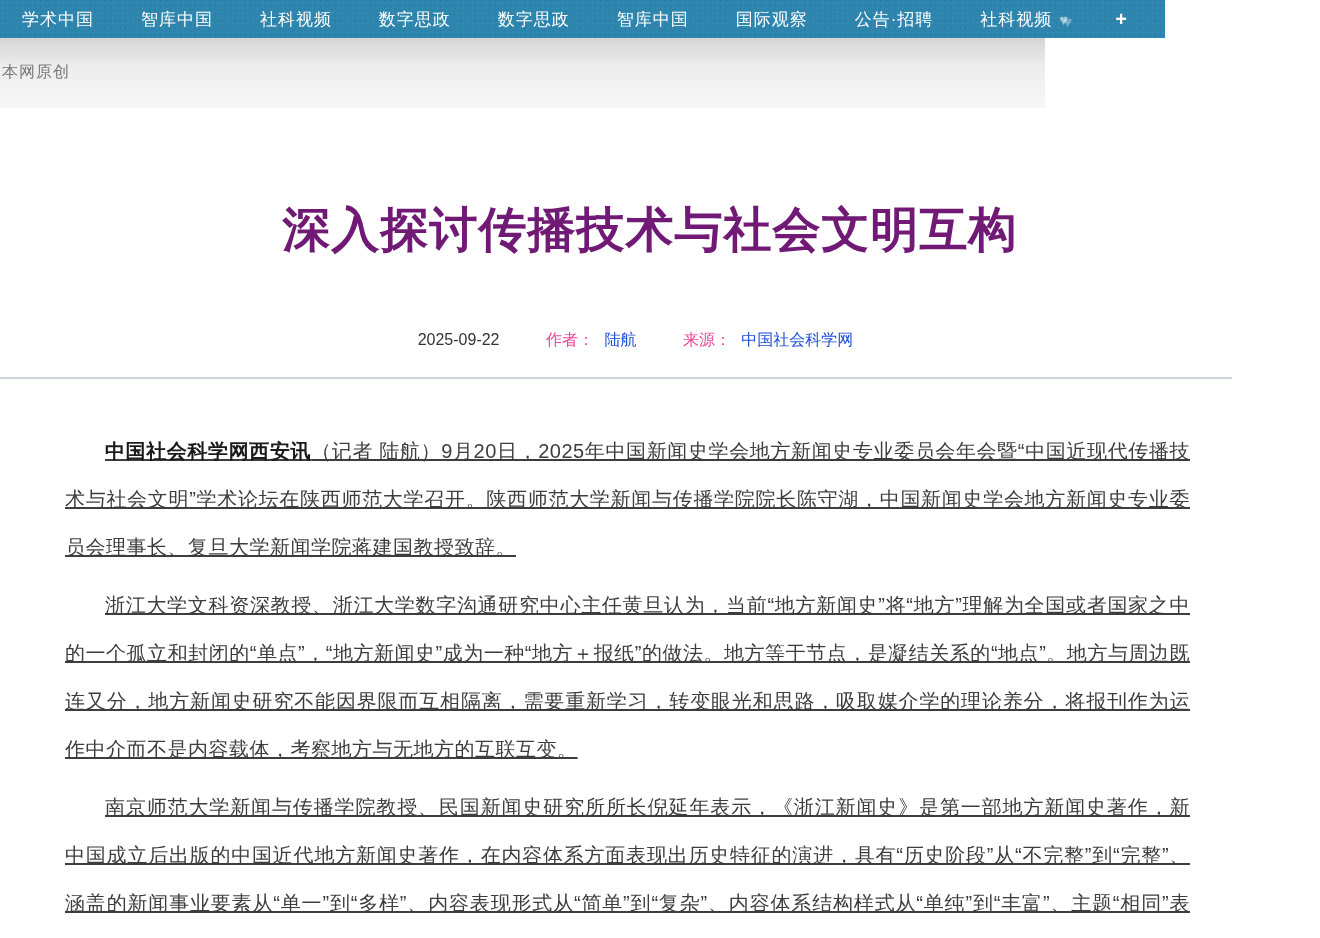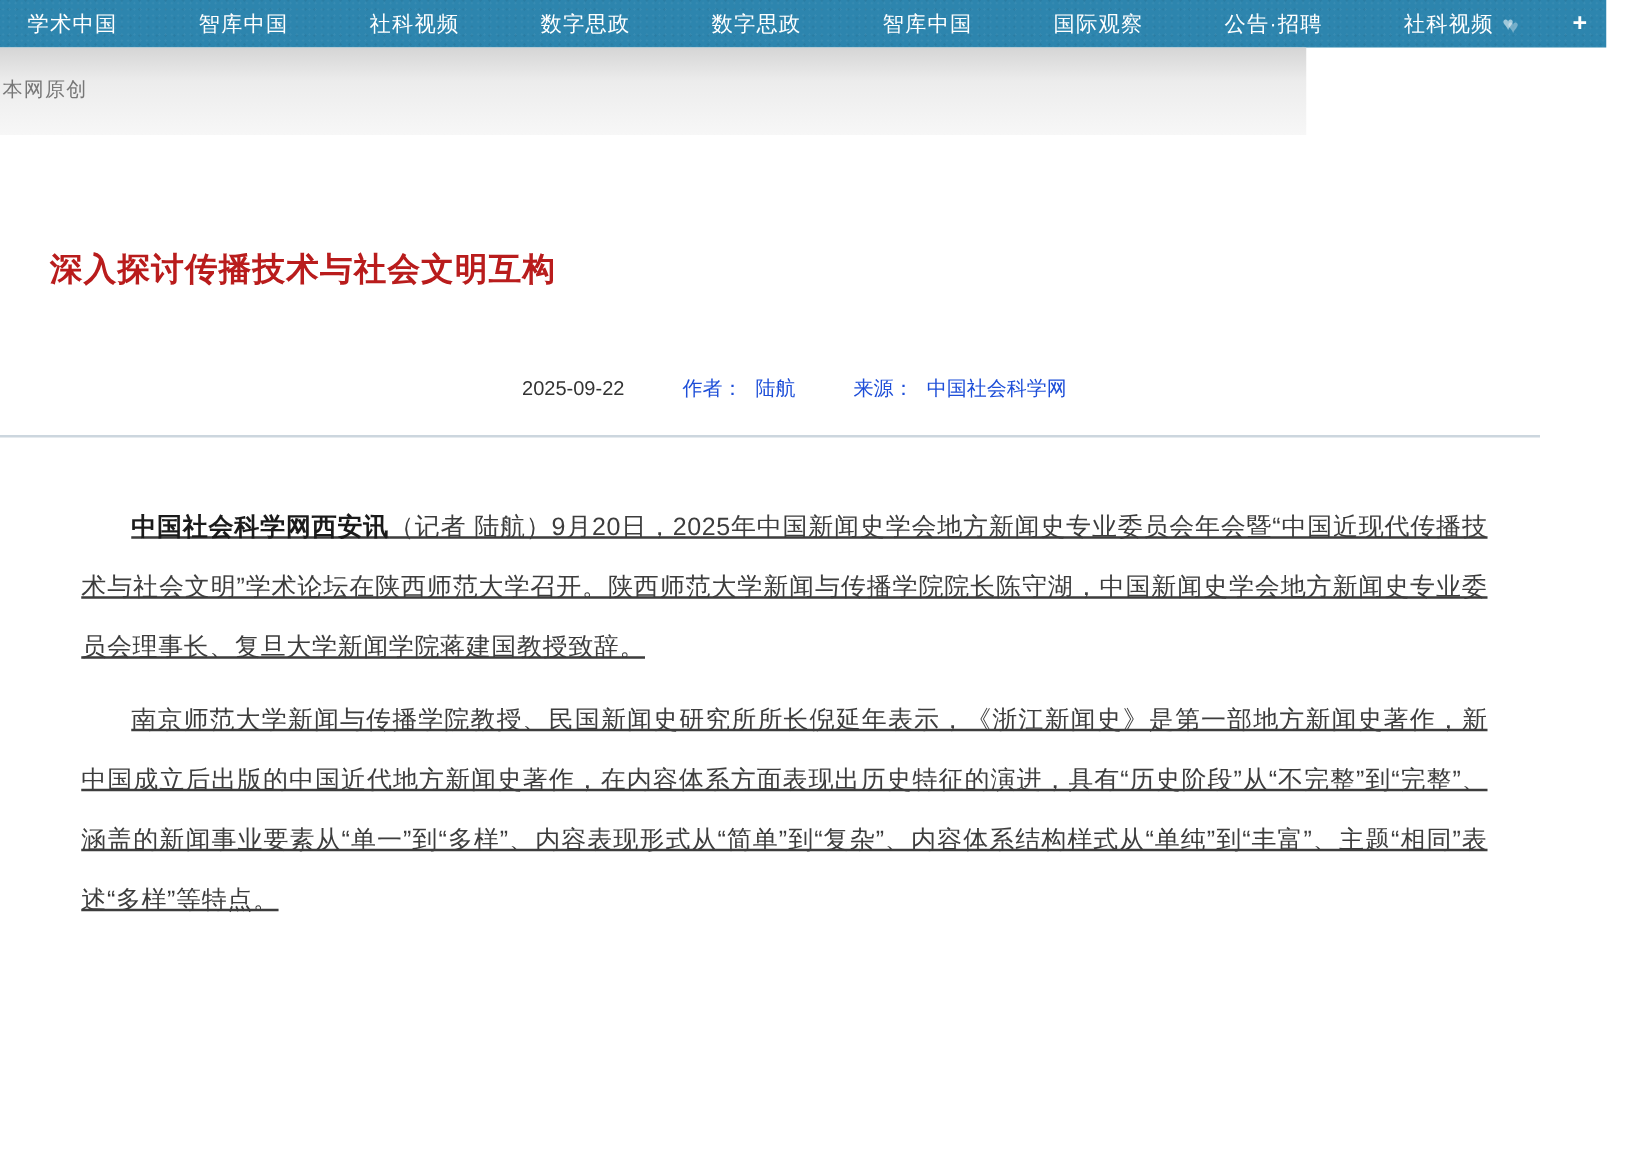--- a/index.html
+++ b/index.html
@@ -5,29 +5,29 @@
   * { box-sizing: border-box; }
   html, body { margin: 0; padding: 0; }
   body {
     width: 1320px; height: 938px; overflow: hidden;
     background: #ffffff;
     font-family: "Liberation Sans", "DejaVu Sans", sans-serif;
   }
 
   
   .topnav {
-    height: 38px; width: 1285px;
+    height: 38px; width: 1165px;
     background-color: #2d85ae;
     background-image:
       radial-gradient(rgba(255,255,255,0.05) 1px, transparent 1px),
       radial-gradient(rgba(0,0,0,0.06) 1px, transparent 1px);
     background-size: 5px 5px, 7px 7px;
     background-position: 0 0, 3px 4px;
     display: flex; align-items: center;
-    padding: 0 8px 0 22px;
+    padding: 0 38px 0 22px;
   }
   .nav-items {
     flex: 1; max-width: 1190px;
     display: flex; justify-content: space-between; align-items: center;
   }
   .nav-item {
     color: #ffffff; font-size: 17px; letter-spacing: 1px;
     text-decoration: none; cursor: pointer; white-space: nowrap;
     display: inline-flex; align-items: center;
   }
@@ -46,25 +46,25 @@
     background: linear-gradient(180deg, #d5d5d5 0%, #ececec 38%, #f7f7f7 100%);
     padding: 24px 0 0 2px;
   }
   .crumb-band span {
     color: #777777; font-size: 16px; letter-spacing: 1px; cursor: pointer;
   }
 
   
   main { padding-top: 90px; background: #ffffff; }
   h1.title {
-    text-align: left; font-size: 26px; font-weight: bold; color: #b91c1c;
+    text-align: center; font-size: 48px; font-weight: bold; color: #701a75;
     margin: 0 60px 68px 40px; letter-spacing: 1px;
   }
   .meta { text-align: center; font-size: 16px; margin: 0 90px 26px 0; color: #333333; }
-  .meta .m-label { color: #1d4ed8; margin-left: 42px; margin-right: 6px; }
+  .meta .m-label { color: #ec4899; margin-left: 42px; margin-right: 6px; }
   .meta .m-date { color: #333333; margin-left: 41px; }
   .meta .m-value { color: #1d4ed8; }
   .divider { width: 1232px; height: 2px; background: #ccd6de; }
   article { width: 1125px; margin: 48px 0 0 65px; }
   article p {
     font-size: 20px; line-height: 48px; color: #3d3d3d;
     text-align: justify; text-indent: 2em; letter-spacing: 0.5px;
     margin: 0 0 10px 0;
     text-decoration: underline;
   }
@@ -106,16 +106,19 @@
     <span class="m-value">中国社会科学网</span>
   </div>
 
   <div class="divider"></div>
 
   <article>
     <p>
       <span class="lead">中国社会科学网西安讯</span><span>（记者 陆航）9月20日，2025年中国新闻史学会地方新闻史专业委员会年会暨“中国近现代传播技术与社会文明”学术论坛在陕西师范大学召开。陕西师范大学新闻与传播学院院长陈守湖，中国新闻史学会地方新闻史专业委员会理事长、复旦大学新闻学院蒋建国教授致辞。</span>
     </p>
     <p>
+      <span>浙江大学文科资深教授、浙江大学数字沟通研究中心主任黄旦认为，当前“地方新闻史”将“地方”理解为全国或者国家之中的一个孤立和封闭的“单点”，“地方新闻史”成为一种“地方＋报纸”的做法。地方等于节点，是凝结关系的“地点”。地方与周边既连又分，地方新闻史研究不能因界限而互相隔离，需要重新学习，转变眼光和思路，吸取媒介学的理论养分，将报刊作为运作中介而不是内容载体，考察地方与无地方的互联互变。</span>
+    </p>
+    <p>
       <span>南京师范大学新闻与传播学院教授、民国新闻史研究所所长倪延年表示，《浙江新闻史》是第一部地方新闻史著作，新中国成立后出版的中国近代地方新闻史著作，在内容体系方面表现出历史特征的演进，具有“历史阶段”从“不完整”到“完整”、涵盖的新闻事业要素从“单一”到“多样”、内容表现形式从“简单”到“复杂”、内容体系结构样式从“单纯”到“丰富”、主题“相同”表述“多样”等特点。</span>
     </p>
   </article>
 </main>
 
 </body></html>

